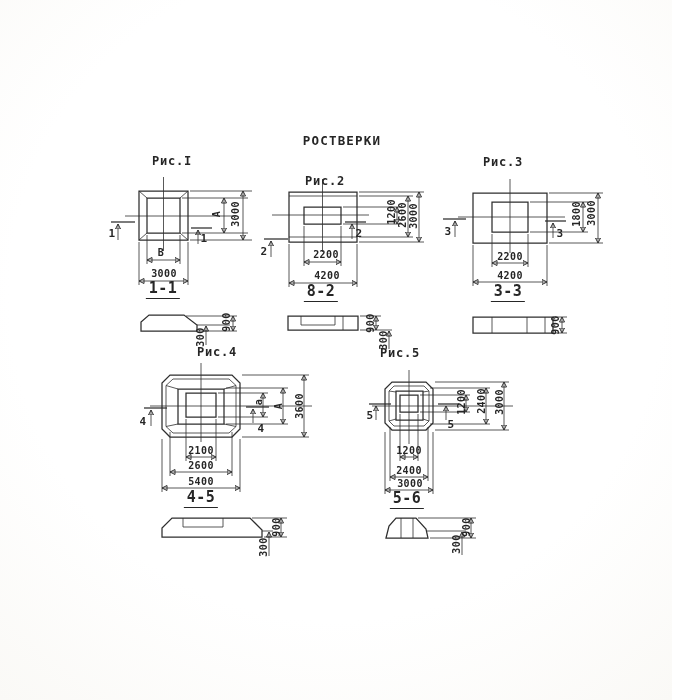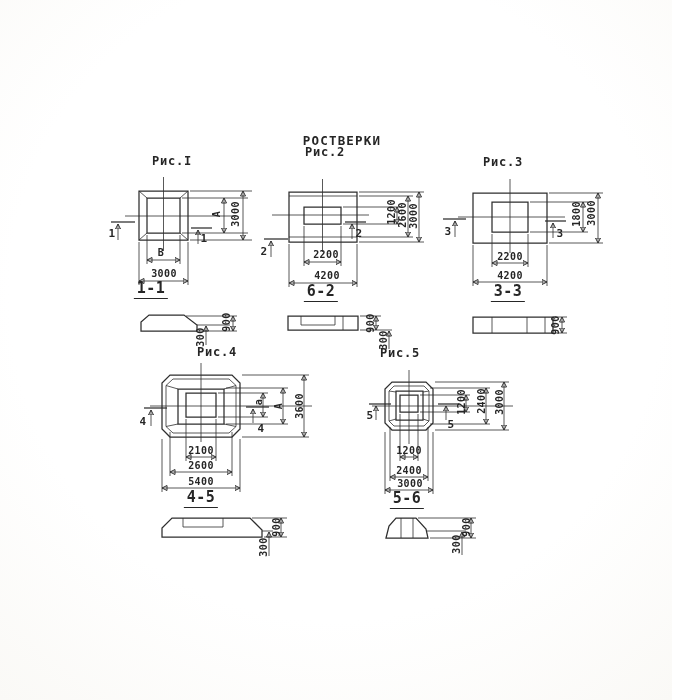--- a/index.html
+++ b/index.html
@@ -183,33 +183,33 @@
 
   <span class="t ttl" style="left:342px;top:141px">РОСТВЕРКИ</span>
 
   <span class="t fig" style="left:172px;top:161px">Рис.I</span>
   <span class="t" style="left:161px;top:253px">В</span>
   <span class="t" style="left:164px;top:274px">3000</span>
   <span class="t v" style="left:217px;top:214px">А</span>
   <span class="t v" style="left:236px;top:214px">3000</span>
   <span class="t cd" style="left:112px;top:233px">1</span>
   <span class="t cd" style="left:204px;top:238px">1</span>
-  <span class="t sec" style="left:151px;top:290px">1-1</span>
+  <span class="t sec" style="left:163px;top:290px">1-1</span>
   <span class="t v" style="left:201px;top:337px">300</span>
   <span class="t v" style="left:227px;top:322px">900</span>
 
-  <span class="t fig" style="left:325px;top:152px">Рис.2</span>
+  <span class="t fig" style="left:325px;top:181px">Рис.2</span>
   <span class="t" style="left:326px;top:255px">2200</span>
   <span class="t" style="left:327px;top:276px">4200</span>
   <span class="t v" style="left:392px;top:212px">1200</span>
   <span class="t v" style="left:403px;top:215px">2600</span>
   <span class="t v" style="left:414px;top:216px">3000</span>
   <span class="t cd" style="left:264px;top:251px">2</span>
   <span class="t cd" style="left:359px;top:233px">2</span>
-  <span class="t sec" style="left:321px;top:293px">6-2</span>
+  <span class="t sec" style="left:321px;top:293px">8-2</span>
   <span class="t v" style="left:371px;top:323px">900</span>
   <span class="t v" style="left:384px;top:340px">300</span>
 
   <span class="t fig" style="left:503px;top:162px">Рис.3</span>
   <span class="t" style="left:510px;top:257px">2200</span>
   <span class="t" style="left:510px;top:276px">4200</span>
   <span class="t v" style="left:577px;top:214px">1800</span>
   <span class="t v" style="left:592px;top:213px">3000</span>
   <span class="t cd" style="left:448px;top:231px">3</span>
   <span class="t cd" style="left:560px;top:233px">3</span>

